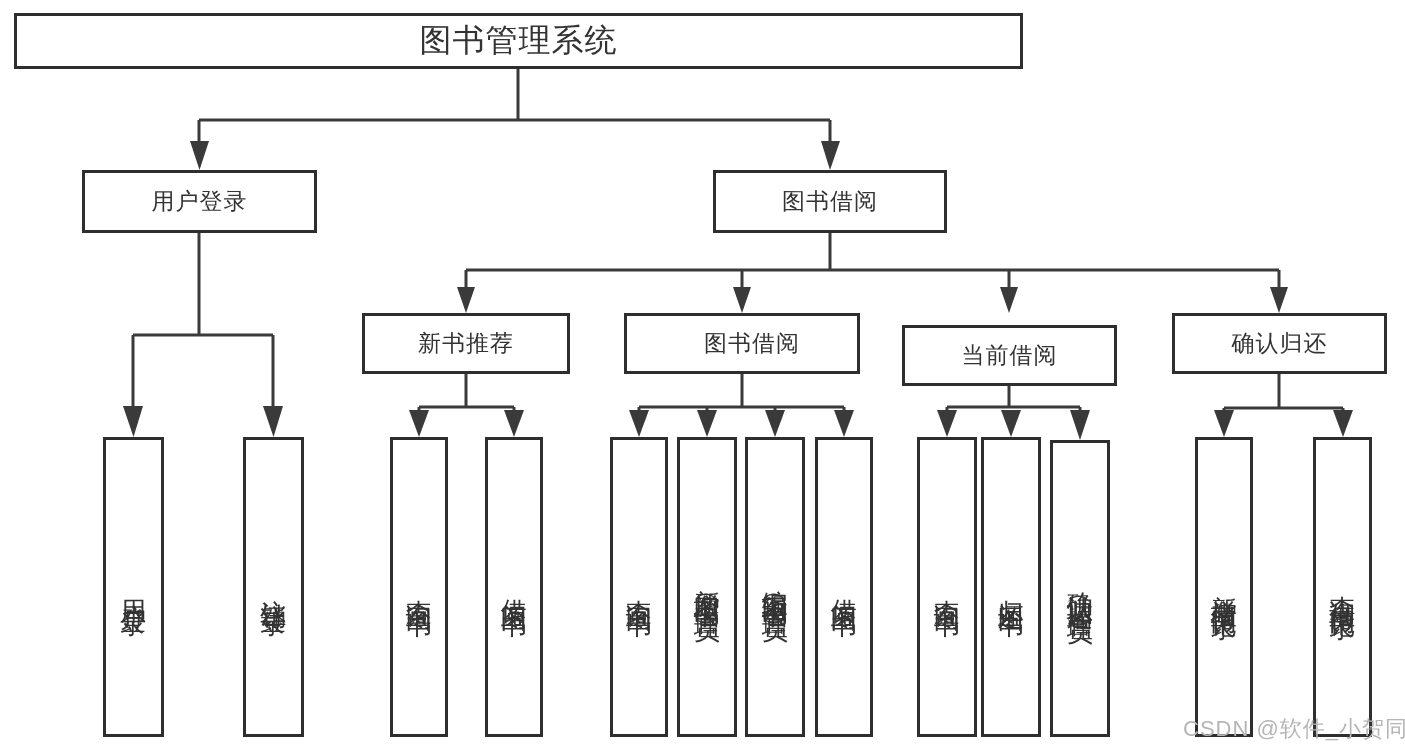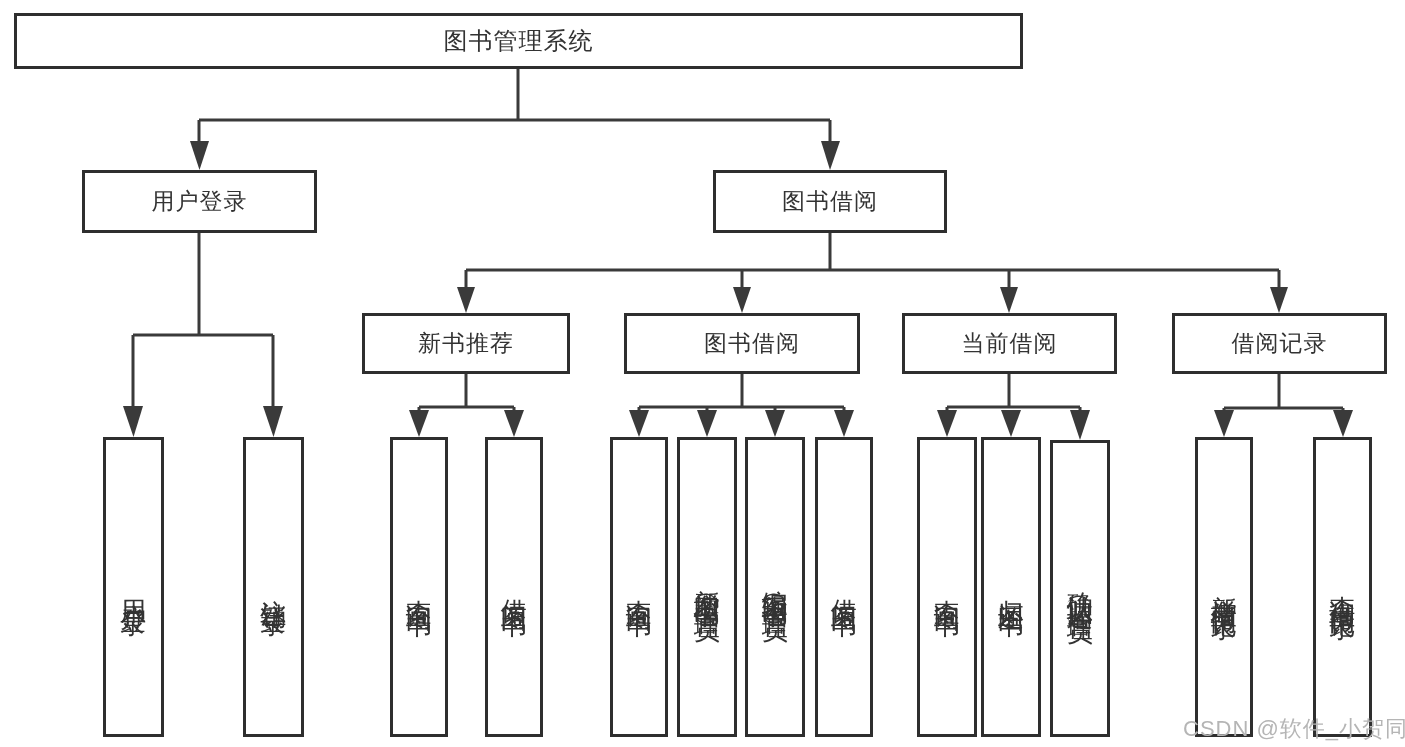--- a/index.html
+++ b/index.html
@@ -14,21 +14,21 @@
   .box{
     position:absolute;
     box-sizing:border-box;
     background:#ffffff;
     border:3px solid #2e2e2e;
     display:flex;align-items:center;justify-content:center;
     color:#333333;
     text-align:center;
   }
   .hbox{font-size:23px;letter-spacing:1px;}
-  .rootbox{font-size:24px;letter-spacing:1px;}
+  .rootbox{font-size:32px;letter-spacing:1px;}
   .vbox{
     writing-mode:vertical-rl;
     text-orientation:mixed;
     font-size:26px;
     letter-spacing:4px;
     line-height:1.1;
   }
   .watermark{
     position:absolute;
     left:1183px;top:714px;
@@ -93,22 +93,22 @@
     </g>
   </svg>
 
   <div class="box rootbox" style="left:14px;top:13px;width:1009px;height:56px;">图书管理系统</div>
 
   <div class="box hbox" style="left:82px;top:170px;width:235px;height:63px;">用户登录</div>
   <div class="box hbox" style="left:713px;top:170px;width:234px;height:63px;">图书借阅</div>
 
   <div class="box hbox" style="left:362px;top:313px;width:208px;height:61px;text-align:center;">新书推荐</div>
   <div class="box hbox" style="left:624px;top:313px;width:236px;height:61px;padding-left:20px;">图书借阅</div>
-  <div class="box hbox" style="left:902px;top:313px;width:215px;height:61px;">当前借阅</div>
-  <div class="box hbox" style="left:1172px;top:313px;width:215px;height:61px;">借阅记录</div>
+  <div class="box hbox" style="left:902px;top:325px;width:215px;height:61px;">当前借阅</div>
+  <div class="box hbox" style="left:1172px;top:313px;width:215px;height:61px;">确认归还</div>
 
   <div class="box vbox" style="left:103px;top:437px;width:61px;height:300px;">用户登录</div>
   <div class="box vbox" style="left:243px;top:437px;width:61px;height:300px;">注销登录</div>
 
   <div class="box vbox" style="left:390px;top:437px;width:58px;height:300px;">查询图书</div>
   <div class="box vbox" style="left:485px;top:437px;width:58px;height:300px;">借阅图书</div>
 
   <div class="box vbox" style="left:610px;top:437px;width:58px;height:300px;">查询图书</div>
   <div class="box vbox" style="left:677px;top:437px;width:60px;height:300px;">新增图书（管理员）</div>
   <div class="box vbox" style="left:745px;top:437px;width:60px;height:300px;">编辑图书（管理员）</div>

